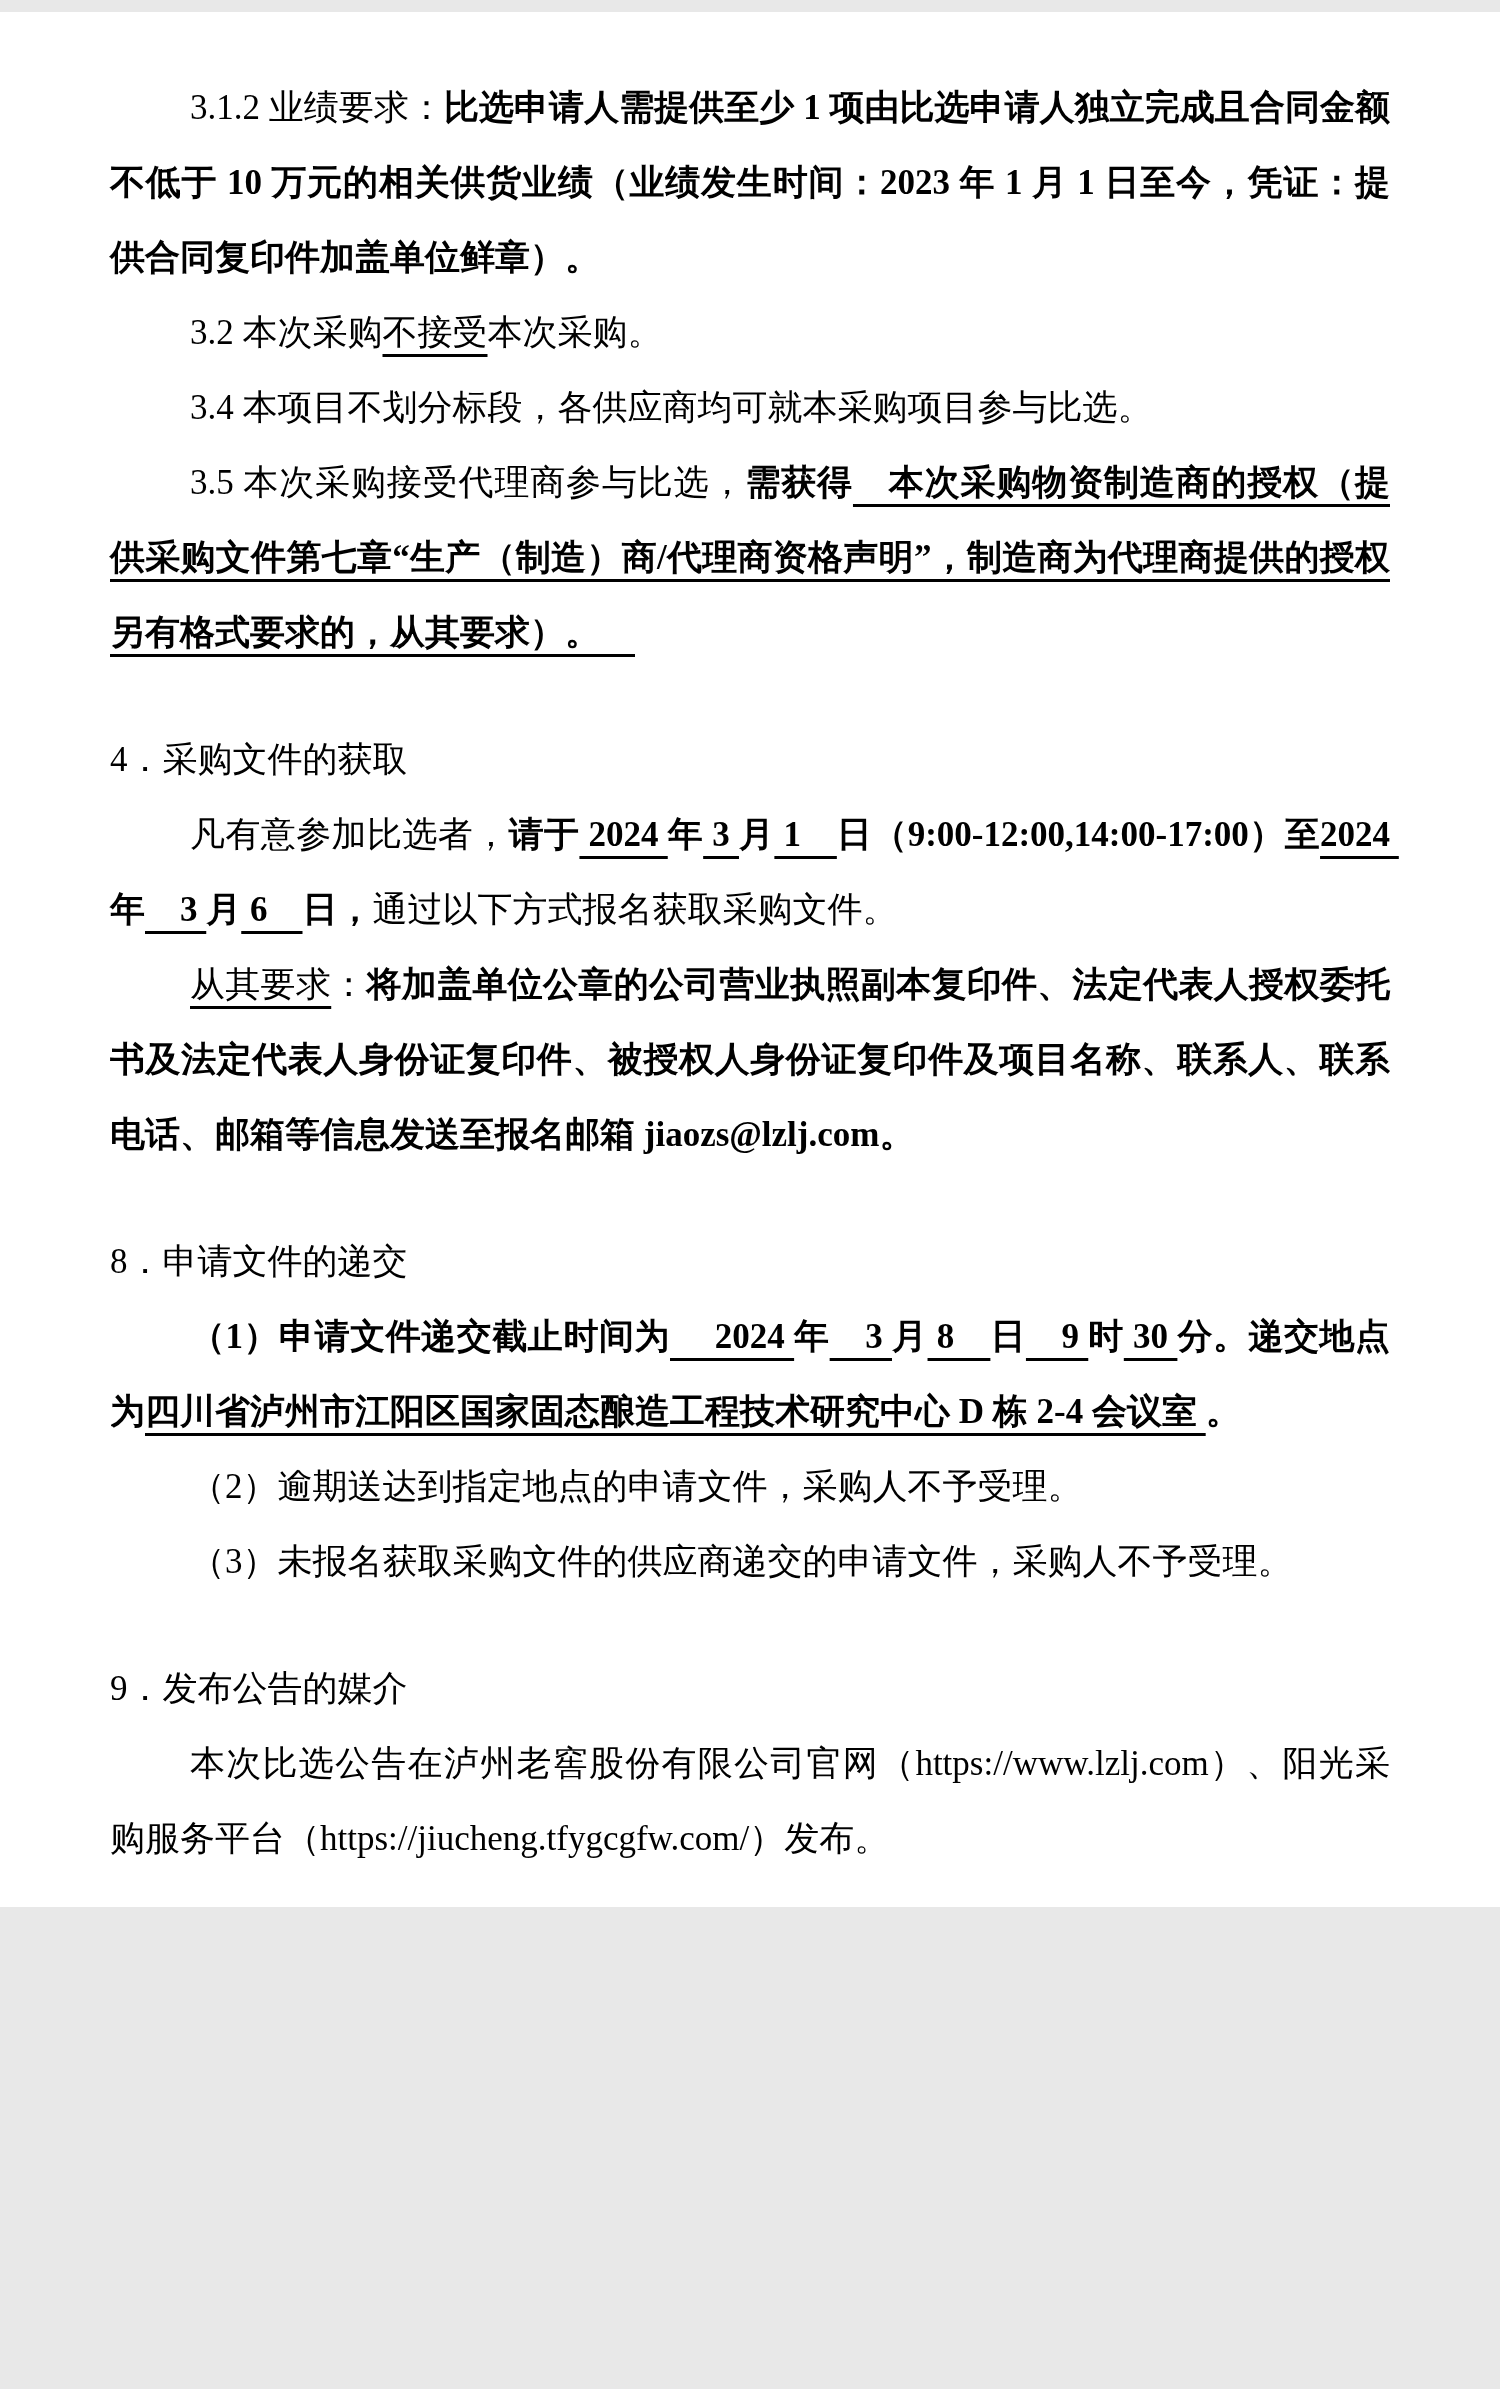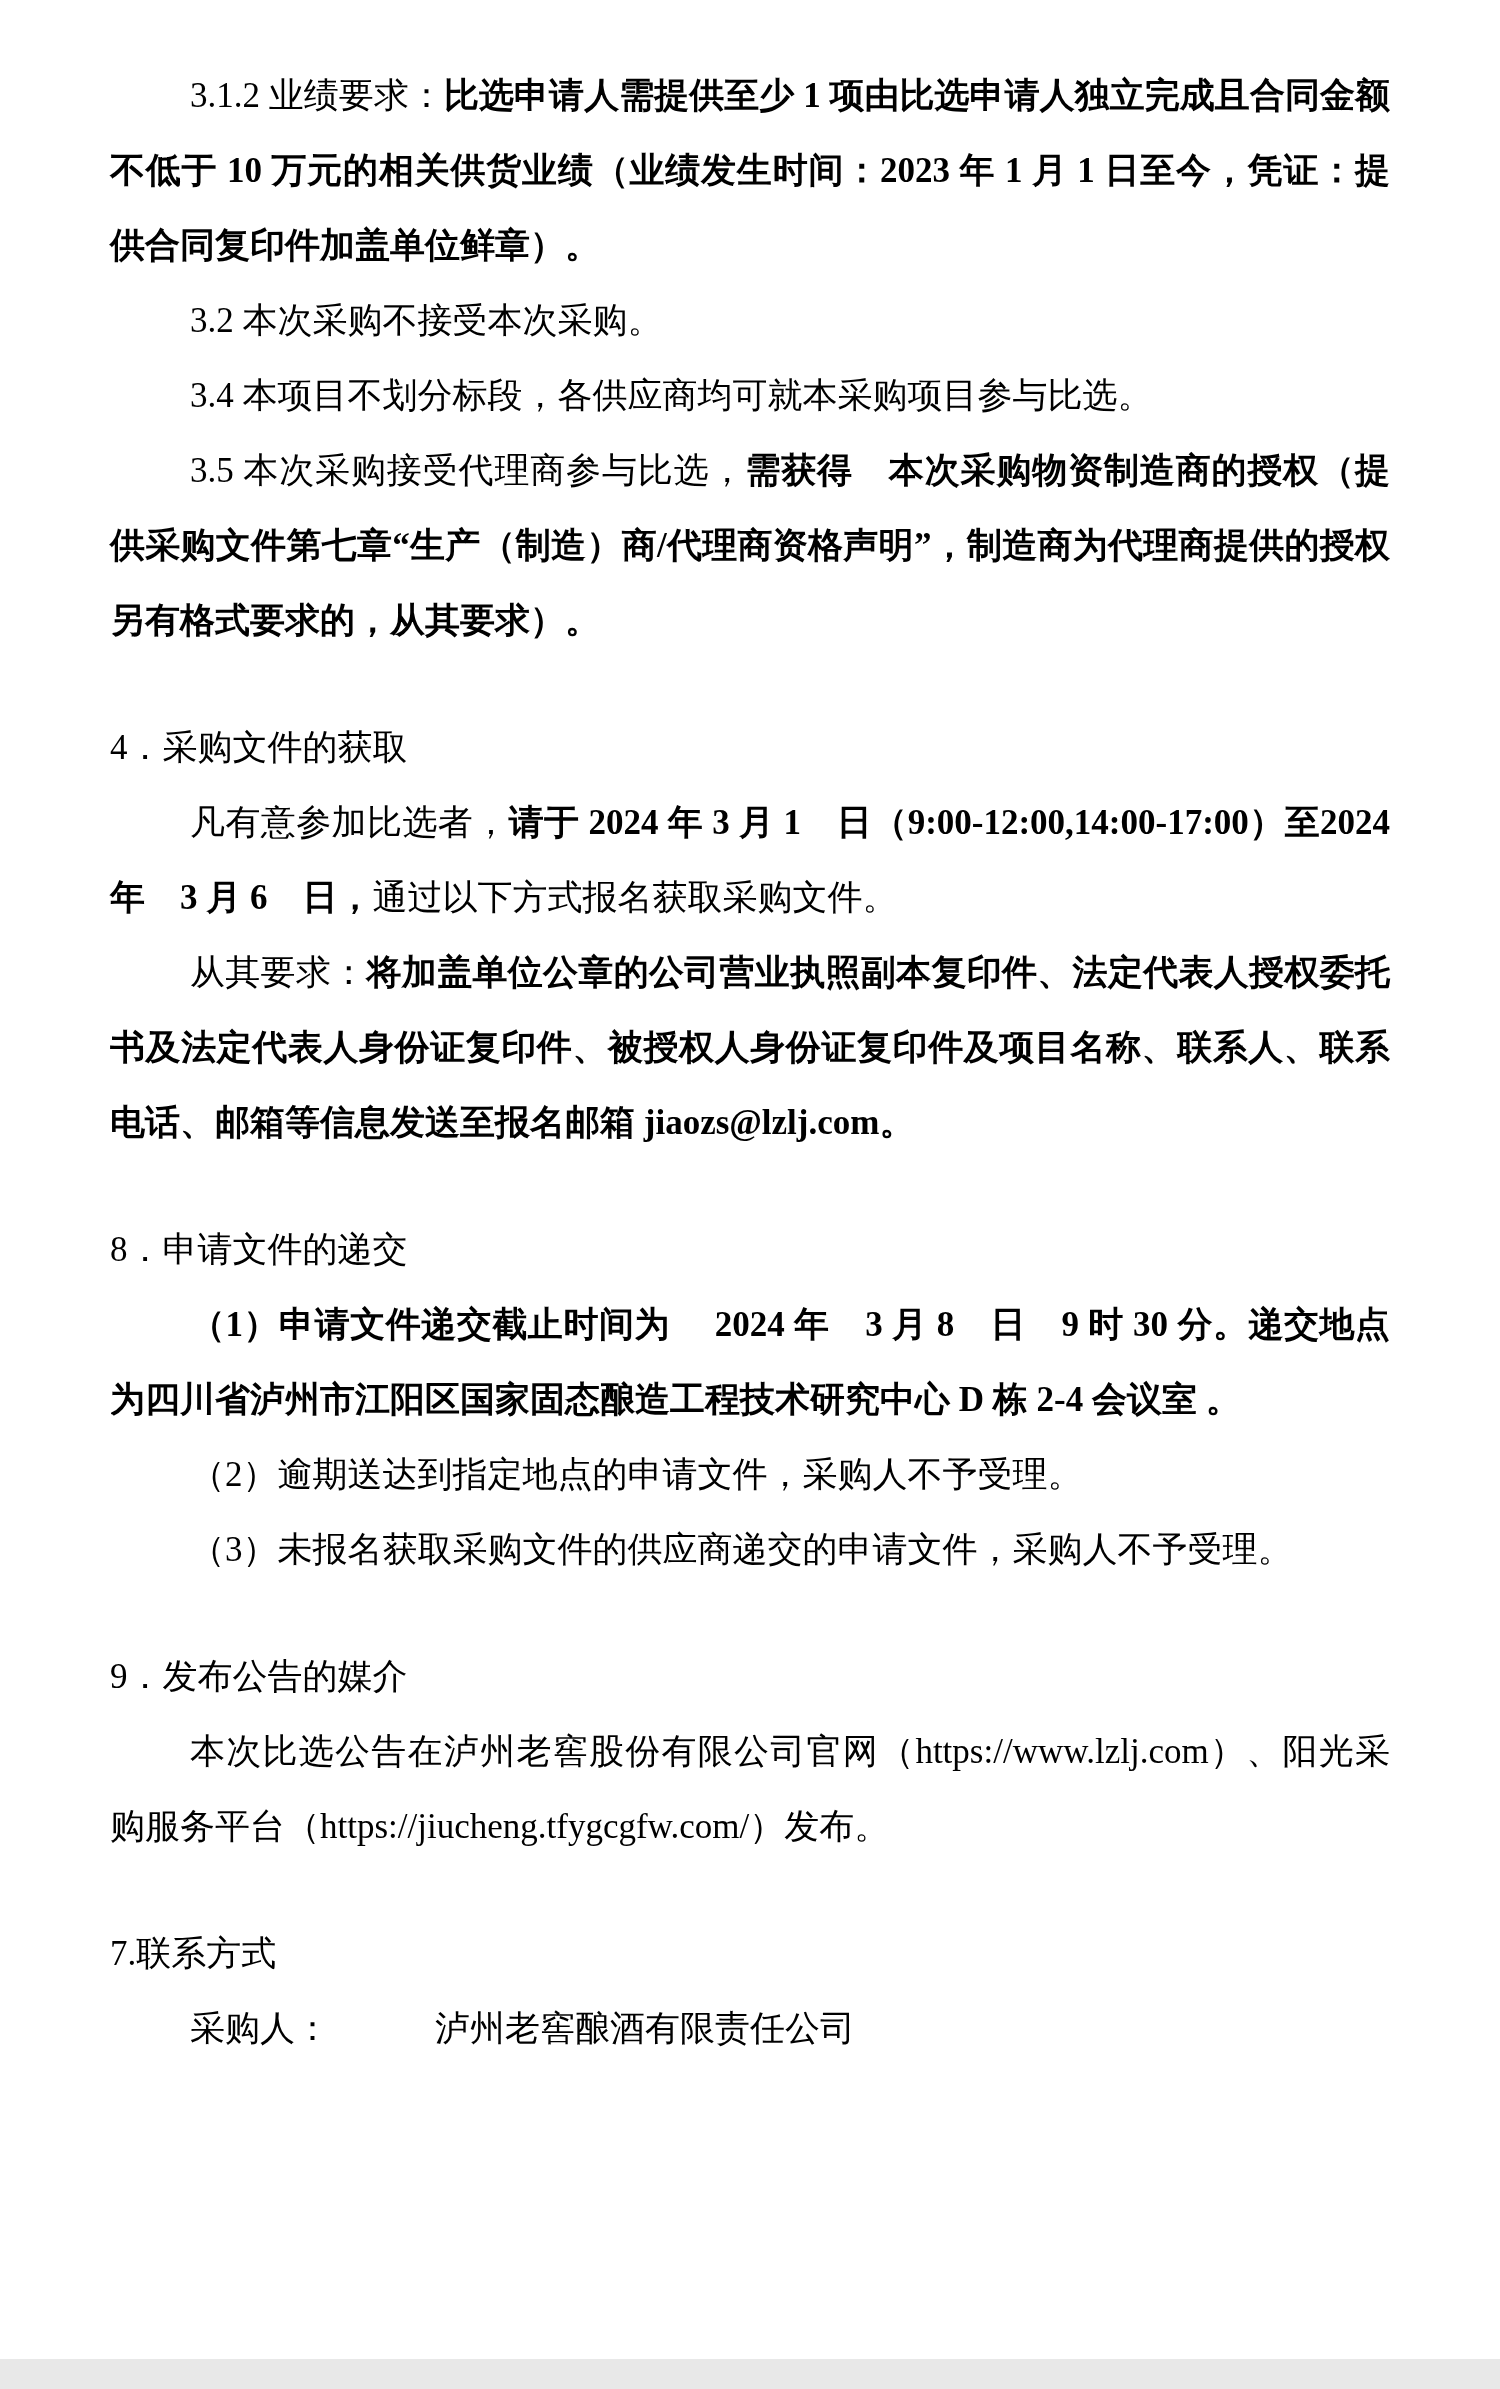--- a/index.html
+++ b/index.html
@@ -1,21 +1,21 @@
 <!DOCTYPE html>
 <html><head>
 <meta charset="utf-8">
 <style>
   * { margin: 0; padding: 0; box-sizing: border-box; }
   html, body { background: #e8e8e8; }
   .page {
     position: relative;
     width: 1500px;
-    height: 2359px;
-    margin: 0 auto;
+    height: 1895px;
+    margin: 12px auto;
     background: #ffffff;
     color: #000000;
     font-family: "Liberation Serif", "DejaVu Serif", serif;
     font-size: 35px;
     overflow: hidden;
   }
   .doc {
     padding: 58px 110px 0 110px;
   }
   p.para {
@@ -27,20 +27,21 @@
   h2.heading {
     font-size: 35px;
     font-weight: normal;
     line-height: 75px;
     margin-top: 52px;
     text-align: left;
   }
   .run { white-space: pre-wrap; }
   .run.b { font-weight: bold; }
   .run.u {
+    text-decoration: underline;
     text-decoration-thickness: 3px;
     text-underline-offset: 10px;
     text-decoration-color: #000000;
   }
 </style>
 </head>
 <body>
 
 <div class="page">
   <div class="doc" id="doc-root">

